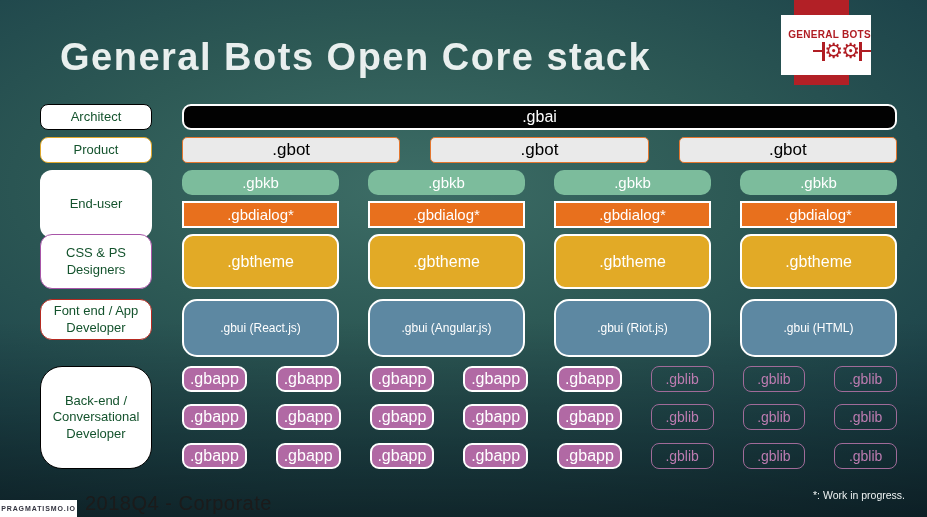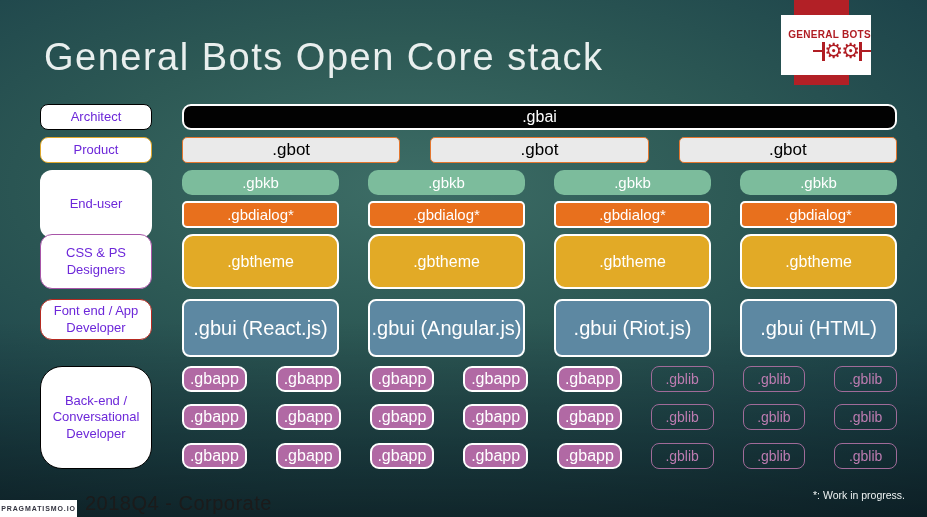--- a/index.html
+++ b/index.html
@@ -12,22 +12,22 @@
     position: relative;
     width: 927px; height: 517px;
     background:
       linear-gradient(to bottom, rgba(0,0,0,0) 62%, rgba(0,0,0,0.38) 100%),
       radial-gradient(ellipse 120% 95% at 44% 36%, #3d6d66 0%, #2d5955 30%, #1e454b 58%, #14323c 82%, #0f2833 100%);
     overflow: hidden;
   }
 
   
   .title {
-    position: absolute; left: 44px; top: 36px;
-    font-size: 38px; font-weight: 400; letter-spacing: 1.5px;
+    position: absolute; left: 60px; top: 36px;
+    font-size: 38px; font-weight: 700; letter-spacing: 1.5px;
     color: #e9efee;
   }
 
   
   .logo-stripe {
     position: absolute; left: 794px; top: 0; width: 55px; height: 85px;
     background: #b22026;
   }
   .logo-box {
     position: absolute; left: 781px; top: 15px; width: 90px; height: 60px;
@@ -37,21 +37,21 @@
   }
   .logo-text { color: #b01d23; font-weight: bold; font-size: 10px; letter-spacing: 0.3px; white-space: nowrap; }
   .logo-gears { display: flex; align-items: center; }
   .gline { width: 9px; height: 2.5px; background: #b01d23; }
   .gbar  { width: 3px; height: 19px; background: #b01d23; }
   .gear  { font-size: 21px; line-height: 21px; color: #b01d23; margin: 0 -1px; font-family: "DejaVu Sans", sans-serif; }
 
   
   .lbl {
     position: absolute; left: 40px; width: 112px;
-    background: #ffffff; color: #6d28d9;
+    background: #ffffff; color: #14532d;
     display: flex; align-items: center; justify-content: center; text-align: center;
     font-size: 13px; line-height: 1.25; padding: 2px 6px;
   }
   .lbl-architect { top: 104px; height: 26px; border: 1.5px solid #000000; border-radius: 8px; }
   .lbl-product   { top: 137px; height: 26px; border: 1.5px solid #e0a82c; border-radius: 8px; }
   .lbl-enduser   { top: 170px; height: 68px; border-radius: 12px; }
   .lbl-designers { top: 234px; height: 55px; border: 1.5px solid #a855a8; border-radius: 12px; }
   .lbl-frontend  { top: 299px; height: 41px; border: 1.5px solid #b52a21; border-radius: 12px; }
   .lbl-backend   { top: 366px; height: 103px; border: 1.5px solid #000000; border-radius: 22px; }
 
@@ -71,23 +71,23 @@
   .row-app3    { top: 443px; height: 26px; }
 
   .box {
     flex: 1;
     display: flex; align-items: center; justify-content: center;
     color: #ffffff; font-size: 15px; white-space: nowrap; margin-left: 22px;
   }
   .gbai    { background: #020202; border: 2px solid #ffffff; border-radius: 9px;  font-size: 16px; }
   .gbot    { background: #eaeaea; border: 1.5px solid #e4762e; border-radius: 5px; color: #000000; font-size: 17px; }
   .gbkb    { background: #7cbc9c; border-radius: 10px; }
-  .gbdialog{ background: #e8701d; border: 2px solid #ffffff; border-radius: 5px; }
+  .gbdialog{ background: #e8701d; border: 2px solid #ffffff; border-radius: 0; }
   .gbtheme { background: #e2aa26; border: 2px solid #ffffff; border-radius: 11px; font-size: 16px; }
-  .gbui    { background: #5d88a2; border: 2px solid #ffffff; border-radius: 8px; font-size: 20px; }
+  .gbui    { background: #5d88a2; border: 2px solid #ffffff; border-radius: 15px; font-size: 12px; }
   .gbapp   { background: #b169a4; border: 2px solid #ffffff; border-radius: 9px; font-size: 16px; }
   .gblib   { background: transparent; border: 1.5px solid #a06b99; border-radius: 8px; color: #bd7cb1; font-size: 14px; }
 
   
   .brand-box {
     position: absolute; left: 0; top: 500px; width: 77px; height: 17px;
     background: #ffffff; display: flex; align-items: center; justify-content: center;
   }
   .brand { font-size: 7px; font-weight: bold; letter-spacing: 0.9px; color: #33333f; }
   .caption {

